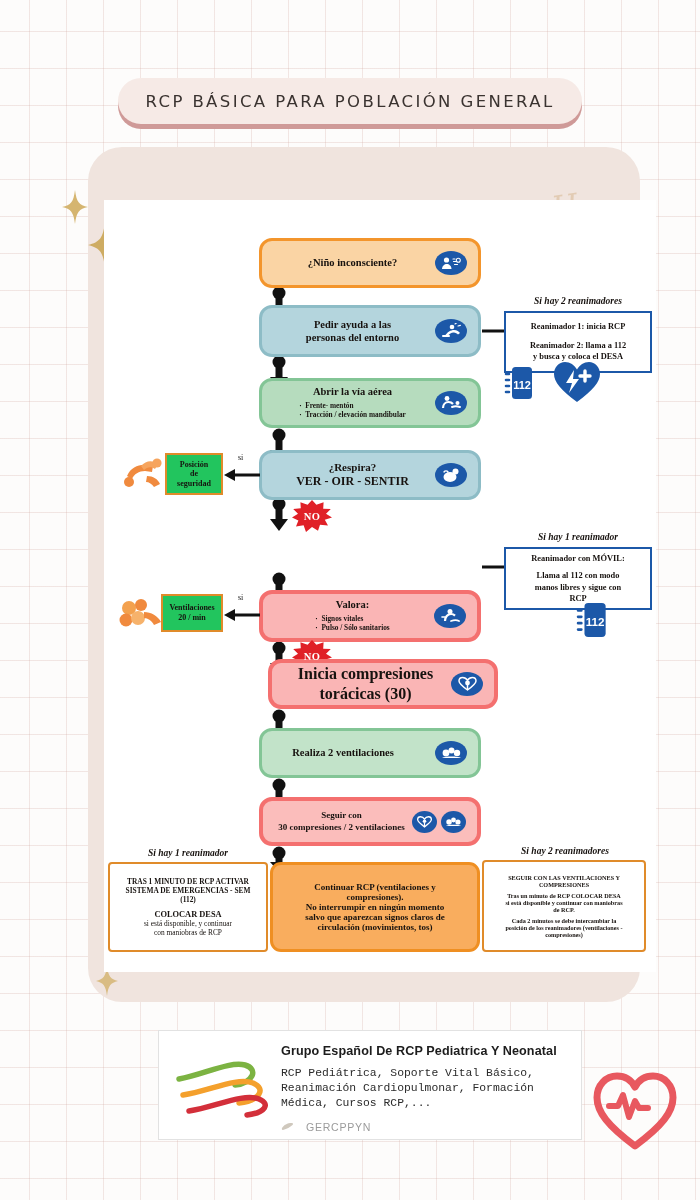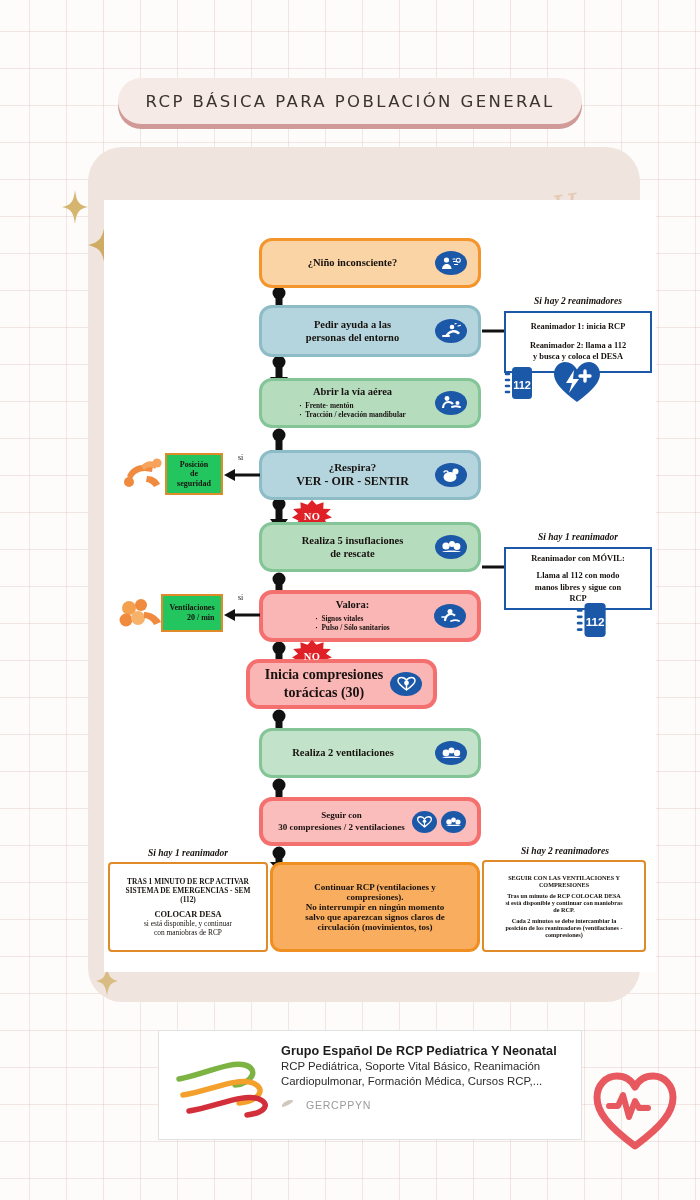--- a/index.html
+++ b/index.html
@@ -221,21 +221,21 @@
     display: flex; align-items: flex-start;
     padding: 12px 14px;
   }
   #profile-logo { width: 104px; flex: 0 0 auto; padding-top: 6px; }
   #profile-texts { flex: 1; padding-left: 4px; }
   #profile-name {
     font-size: 12.6px; font-weight: bold; color: #1c1c1c;
     line-height: 1.28; letter-spacing: .1px;
   }
   #profile-desc {
-    font-size: 11.4px; color: #2b2b2b; line-height: 1.33;
+    font-size: 11.4px; color: #2b2b2b; margin-top: 7px; line-height: 1.33; font-family: Liberation Mono, monospace;
   }
   #profile-handle-row {
     display: flex; align-items: center; gap: 12px;
     margin-top: 9px; color: #9b9b9b; font-size: 10.6px; letter-spacing: .7px;
   }
 
   
   #heart-logo { position: absolute; left: 592px; top: 1070px; width: 86px; height: 82px; }
 </style>
 </head>
@@ -425,34 +425,20 @@
   <div style="position:absolute; left:17px; top:254px;">
     <svg width="44" height="38" viewBox="0 0 44 38">
       <circle cx="8" cy="28" r="5" fill="#f08a3e"></circle>
       <path d="M6 22 c4-9 12-12 20-11 l6 1 l-1 6 l-7-1 c-6 0-11 3-13 8z" fill="#f08a3e"></path>
       <path d="M20 12 c5-6 12-6 17-2 l-3 5 c-4-3-8-2-11 1z" fill="#f6a45d"></path>
       <path d="M26 22 c6 0 11 3 13 8 l-6 3 c-2-3-5-5-8-5z" fill="#f08a3e"></path>
       <circle cx="36" cy="9" r="4.6" fill="#f6a45d"></circle>
     </svg>
   </div>
 
-  <div class="flow-box c-green" style="left:155px; top:322px; width:222px; height:50px; font-size:10.5px;">
-    <div class="fb-text">
-      <span class="fb-title">Realiza 5 insuflaciones</span>
-      <span class="fb-title">de rescate</span>
-    </div>
-    <div class="badge">
-      <svg width="21" height="16" viewBox="0 0 21 16">
-          <circle cx="5" cy="7" r="3.6" fill="#fff"></circle>
-          <circle cx="11" cy="5" r="3" fill="#fff"></circle>
-          <circle cx="16" cy="7.5" r="3.4" fill="#fff"></circle>
-          <path d="M1 13 c3-2 16-2 19 0z" fill="#fff"></path>
-        </svg>
-    </div>
-  </div>
 
   <div class="h-arrow" style="left:378px; top:360px;">
     <svg width="46" height="14" viewBox="0 0 46 14">
         <path d="M0 7 L35 7" stroke="#111" stroke-width="3.2"></path>
         <path d="M34 1 L46 7 L34 13 Z" fill="#111"></path>
       </svg>
   </div>
 
   <div class="flow-box c-red" style="left:155px; top:390px; width:222px; height:52px; font-size:10.5px;">
     <div class="fb-text">
@@ -478,37 +464,37 @@
   </div>
 
   <div class="h-arrow" style="left:120px; top:408px;">
     <svg width="36" height="14" viewBox="0 0 36 14">
         <path d="M36 7 L10 7" stroke="#111" stroke-width="3"></path>
         <path d="M11 1 L0 7 L11 13 Z" fill="#111"></path>
       </svg>
   </div>
   <div class="si-label" style="left:134px; top:393px;">si</div>
 
-  <div class="side-box" style="left:57px; top:394px; width:62px; height:38px; font-size:8px;text-align:right;">
+  <div class="side-box" style="left:57px; top:394px; width:62px; height:38px; font-size:8px;">
     <div>
       <div>Ventilaciones</div>
       <div>20 / min</div>
     </div>
   </div>
   <div style="position:absolute; left:14px; top:396px;">
     <svg width="44" height="36" viewBox="0 0 44 36">
       <circle cx="11" cy="12" r="7" fill="#f3a14e"></circle>
       <circle cx="23" cy="9" r="6" fill="#f08a3e"></circle>
       <circle cx="8" cy="24" r="6.5" fill="#f08a3e"></circle>
       <circle cx="20" cy="22" r="7" fill="#f6b26b"></circle>
       <path d="M26 16 c7 0 14 4 17 10 l-7 3 c-2-4-6-7-10-7z" fill="#f08a3e"></path>
     </svg>
   </div>
 
-  <div class="flow-box c-red" style="left:142px; top:459px; width:191px; height:50px; font-size:14px;">
+  <div class="flow-box c-red" style="left:164px; top:459px; width:230px; height:50px; font-size:16px;">
     <div class="fb-text">
       <span class="fb-title">Inicia compresiones</span>
       <span class="fb-title">torácicas (30)</span>
     </div>
     <div class="badge">
       <svg width="21" height="16" viewBox="0 0 21 16">
           <path d="M10.5 14 C5 10 2 7.5 2 5 C2 2.8 3.8 1.5 5.6 1.5 C7.3 1.5 9.4 2.6 10.5 4.4 C11.6 2.6 13.7 1.5 15.4 1.5 C17.2 1.5 19 2.8 19 5 C19 7.5 16 10 10.5 14Z" fill="none" stroke="#fff" stroke-width="1.5"></path>
           <circle cx="10.5" cy="7" r="2.4" fill="#fff"></circle>
           <path d="M10.5 9 l0 4" stroke="#fff" stroke-width="1.5"></path>
         </svg>

